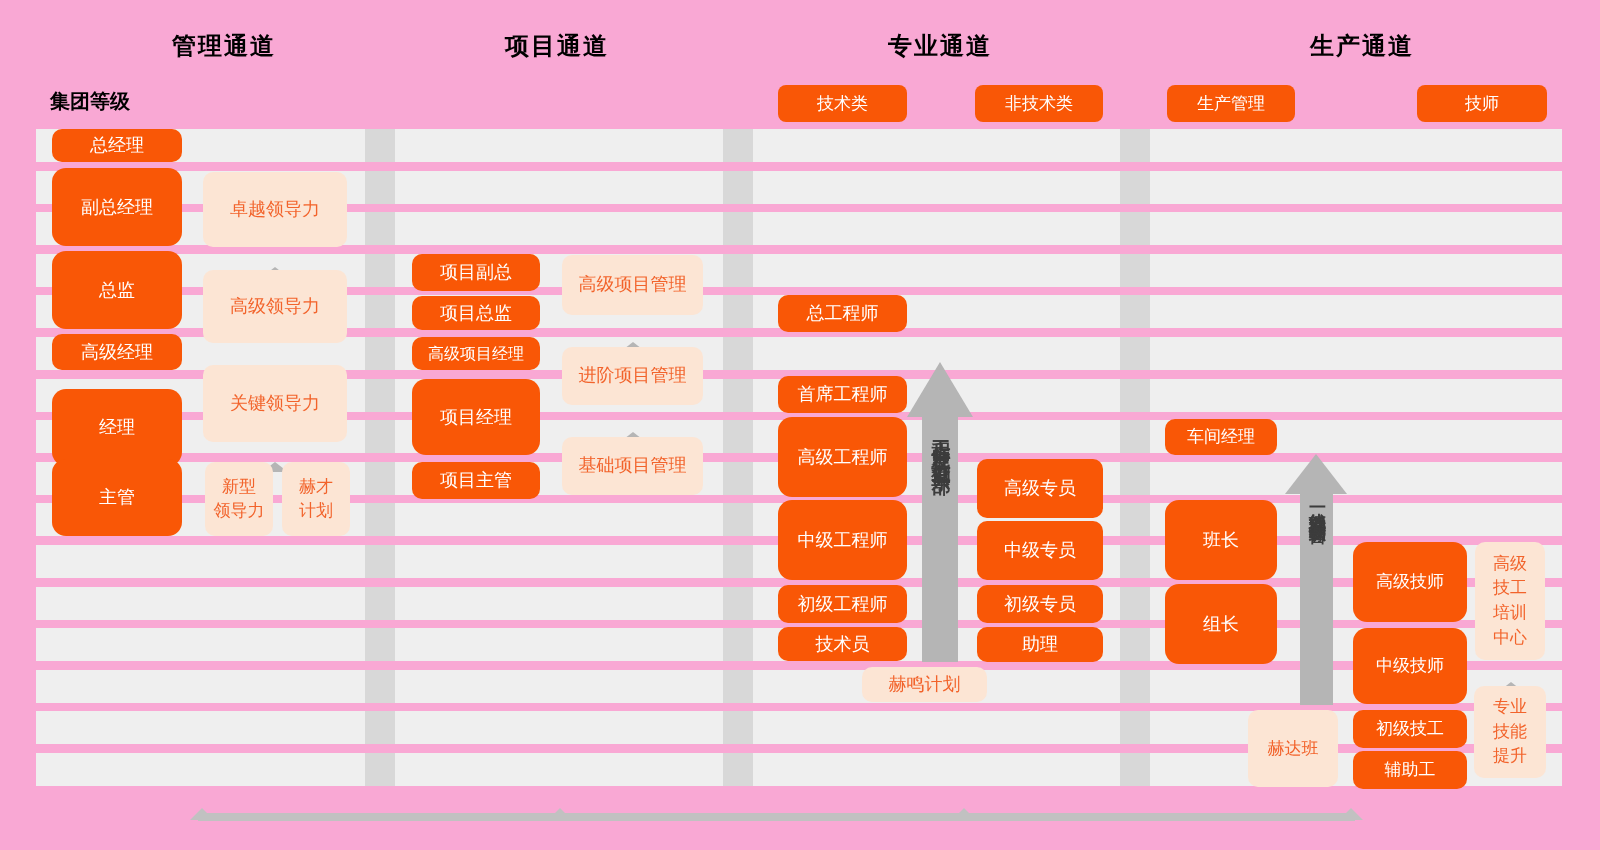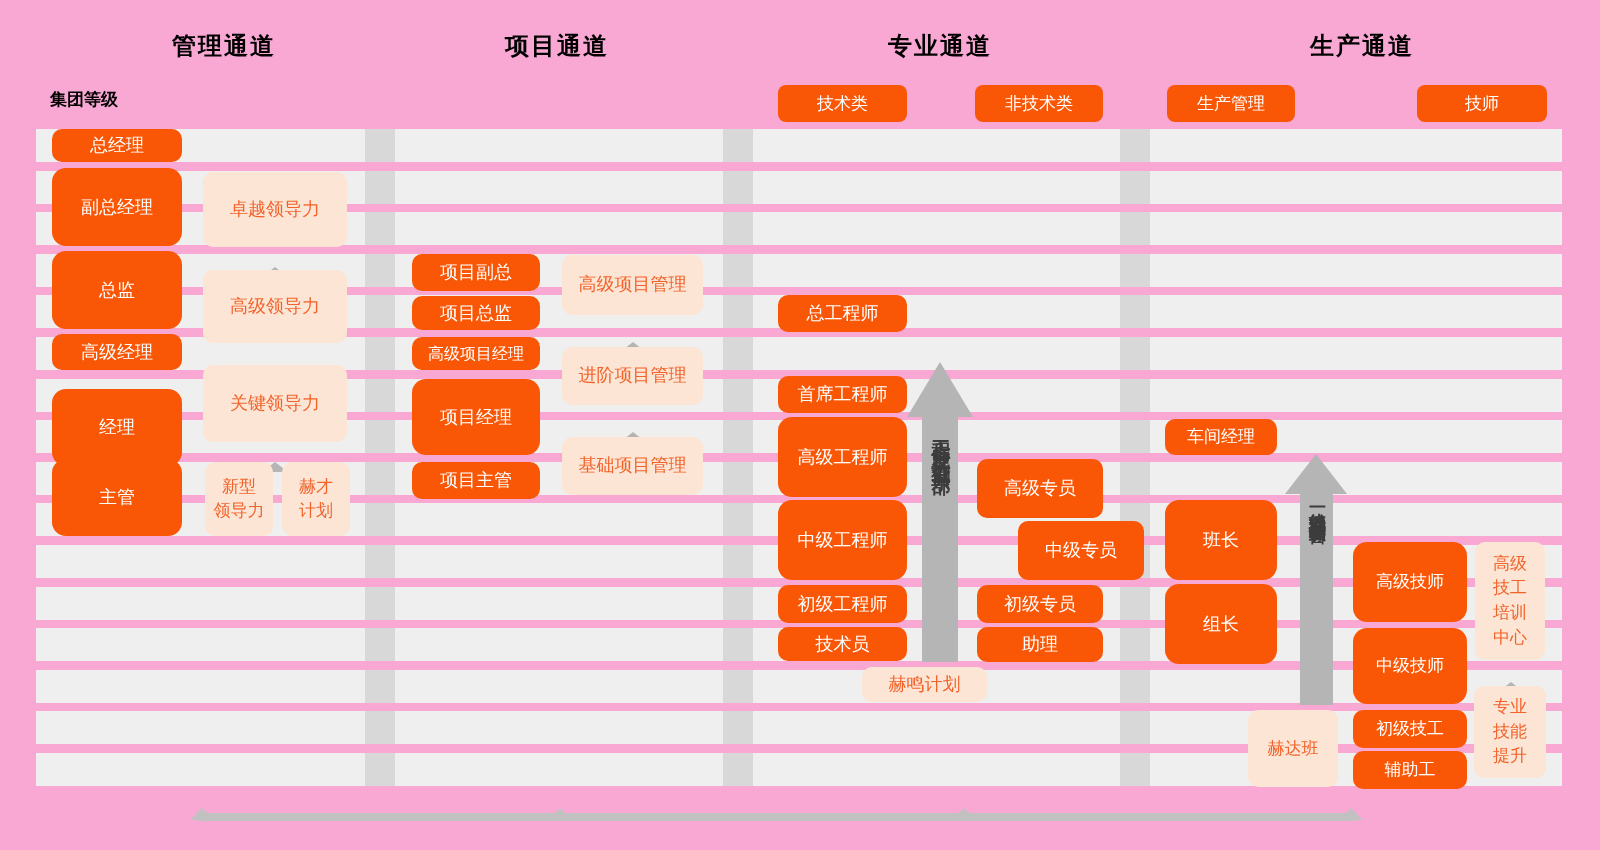--- a/index.html
+++ b/index.html
@@ -14,21 +14,21 @@
   }
   html,body{margin:0;padding:0;background:#fff;}
   #stage{
     position:relative;width:1600px;height:850px;overflow:hidden;background:#f9a8d4;
     font-family:"Liberation Sans","DejaVu Sans",sans-serif;
   }
   .ch-title{
     position:absolute;width:200px;text-align:center;
     font-size:24px;font-weight:700;color:#000;letter-spacing:2px;
   }
-  .grp-label{position:absolute;font-size:17px;font-weight:700;color:#000;}
+  .grp-label{position:absolute;font-size:20px;font-weight:700;color:#000;}
   .stripe{position:absolute;left:36px;width:1526px;height:33px;background:var(--stripe);}
   .stripe .sep{position:absolute;top:0;width:30px;height:100%;background:var(--sep);}
   .box{
     position:absolute;display:flex;align-items:center;justify-content:center;
     background:var(--accent);color:#fff;font-size:18px;border-radius:10px;
     text-align:center;line-height:1.25;z-index:4;font-weight:500;
   }
   .box.tall{border-radius:14px;}
   .box.small-font{font-size:16px;}
   .lbox{
@@ -193,21 +193,21 @@
   <div class="box tall" style="left:778px;top:417px;width:129px;height:80px;">高级工程师</div>
   <div class="box tall" style="left:778px;top:500px;width:129px;height:80px;">中级工程师</div>
   <div class="box" style="left:778px;top:585px;width:129px;height:38px;">初级工程师</div>
   <div class="box" style="left:778px;top:627px;width:129px;height:34px;">技术员</div>
 
   <div class="tri-up" style="left:907px;top:362px;border-left:33px solid transparent;border-right:33px solid transparent;border-bottom:55px solid var(--arrow);"></div>
   <div class="stem" style="left:922px;top:416px;width:36px;height:246px;"></div>
   <div class="vtext" style="left:928px;top:424px;font-size:19px;letter-spacing:4px;">工程师发展计划俱乐部</div>
 
   <div class="box" style="left:977px;top:459px;width:126px;height:59px;">高级专员</div>
-  <div class="box" style="left:1018px;top:521px;width:126px;height:59px;">中级专员</div>
+  <div class="box" style="left:977px;top:521px;width:126px;height:59px;">中级专员</div>
   <div class="box" style="left:977px;top:585px;width:126px;height:38px;">初级专员</div>
   <div class="box" style="left:977px;top:627px;width:126px;height:35px;">助理</div>
 
   <div class="lbox" style="left:862px;top:667px;width:125px;height:35px;">赫鸣计划</div>
 
   <div class="tag" style="left:1167px;top:85px;width:128px;height:37px;">生产管理</div>
   <div class="tag" style="left:1417px;top:85px;width:130px;height:37px;">技师</div>
 
   <div class="box" style="left:1165px;top:419px;width:112px;height:36px;font-size:17px;">车间经理</div>
   <div class="box tall" style="left:1165px;top:500px;width:112px;height:80px;">班长</div>

